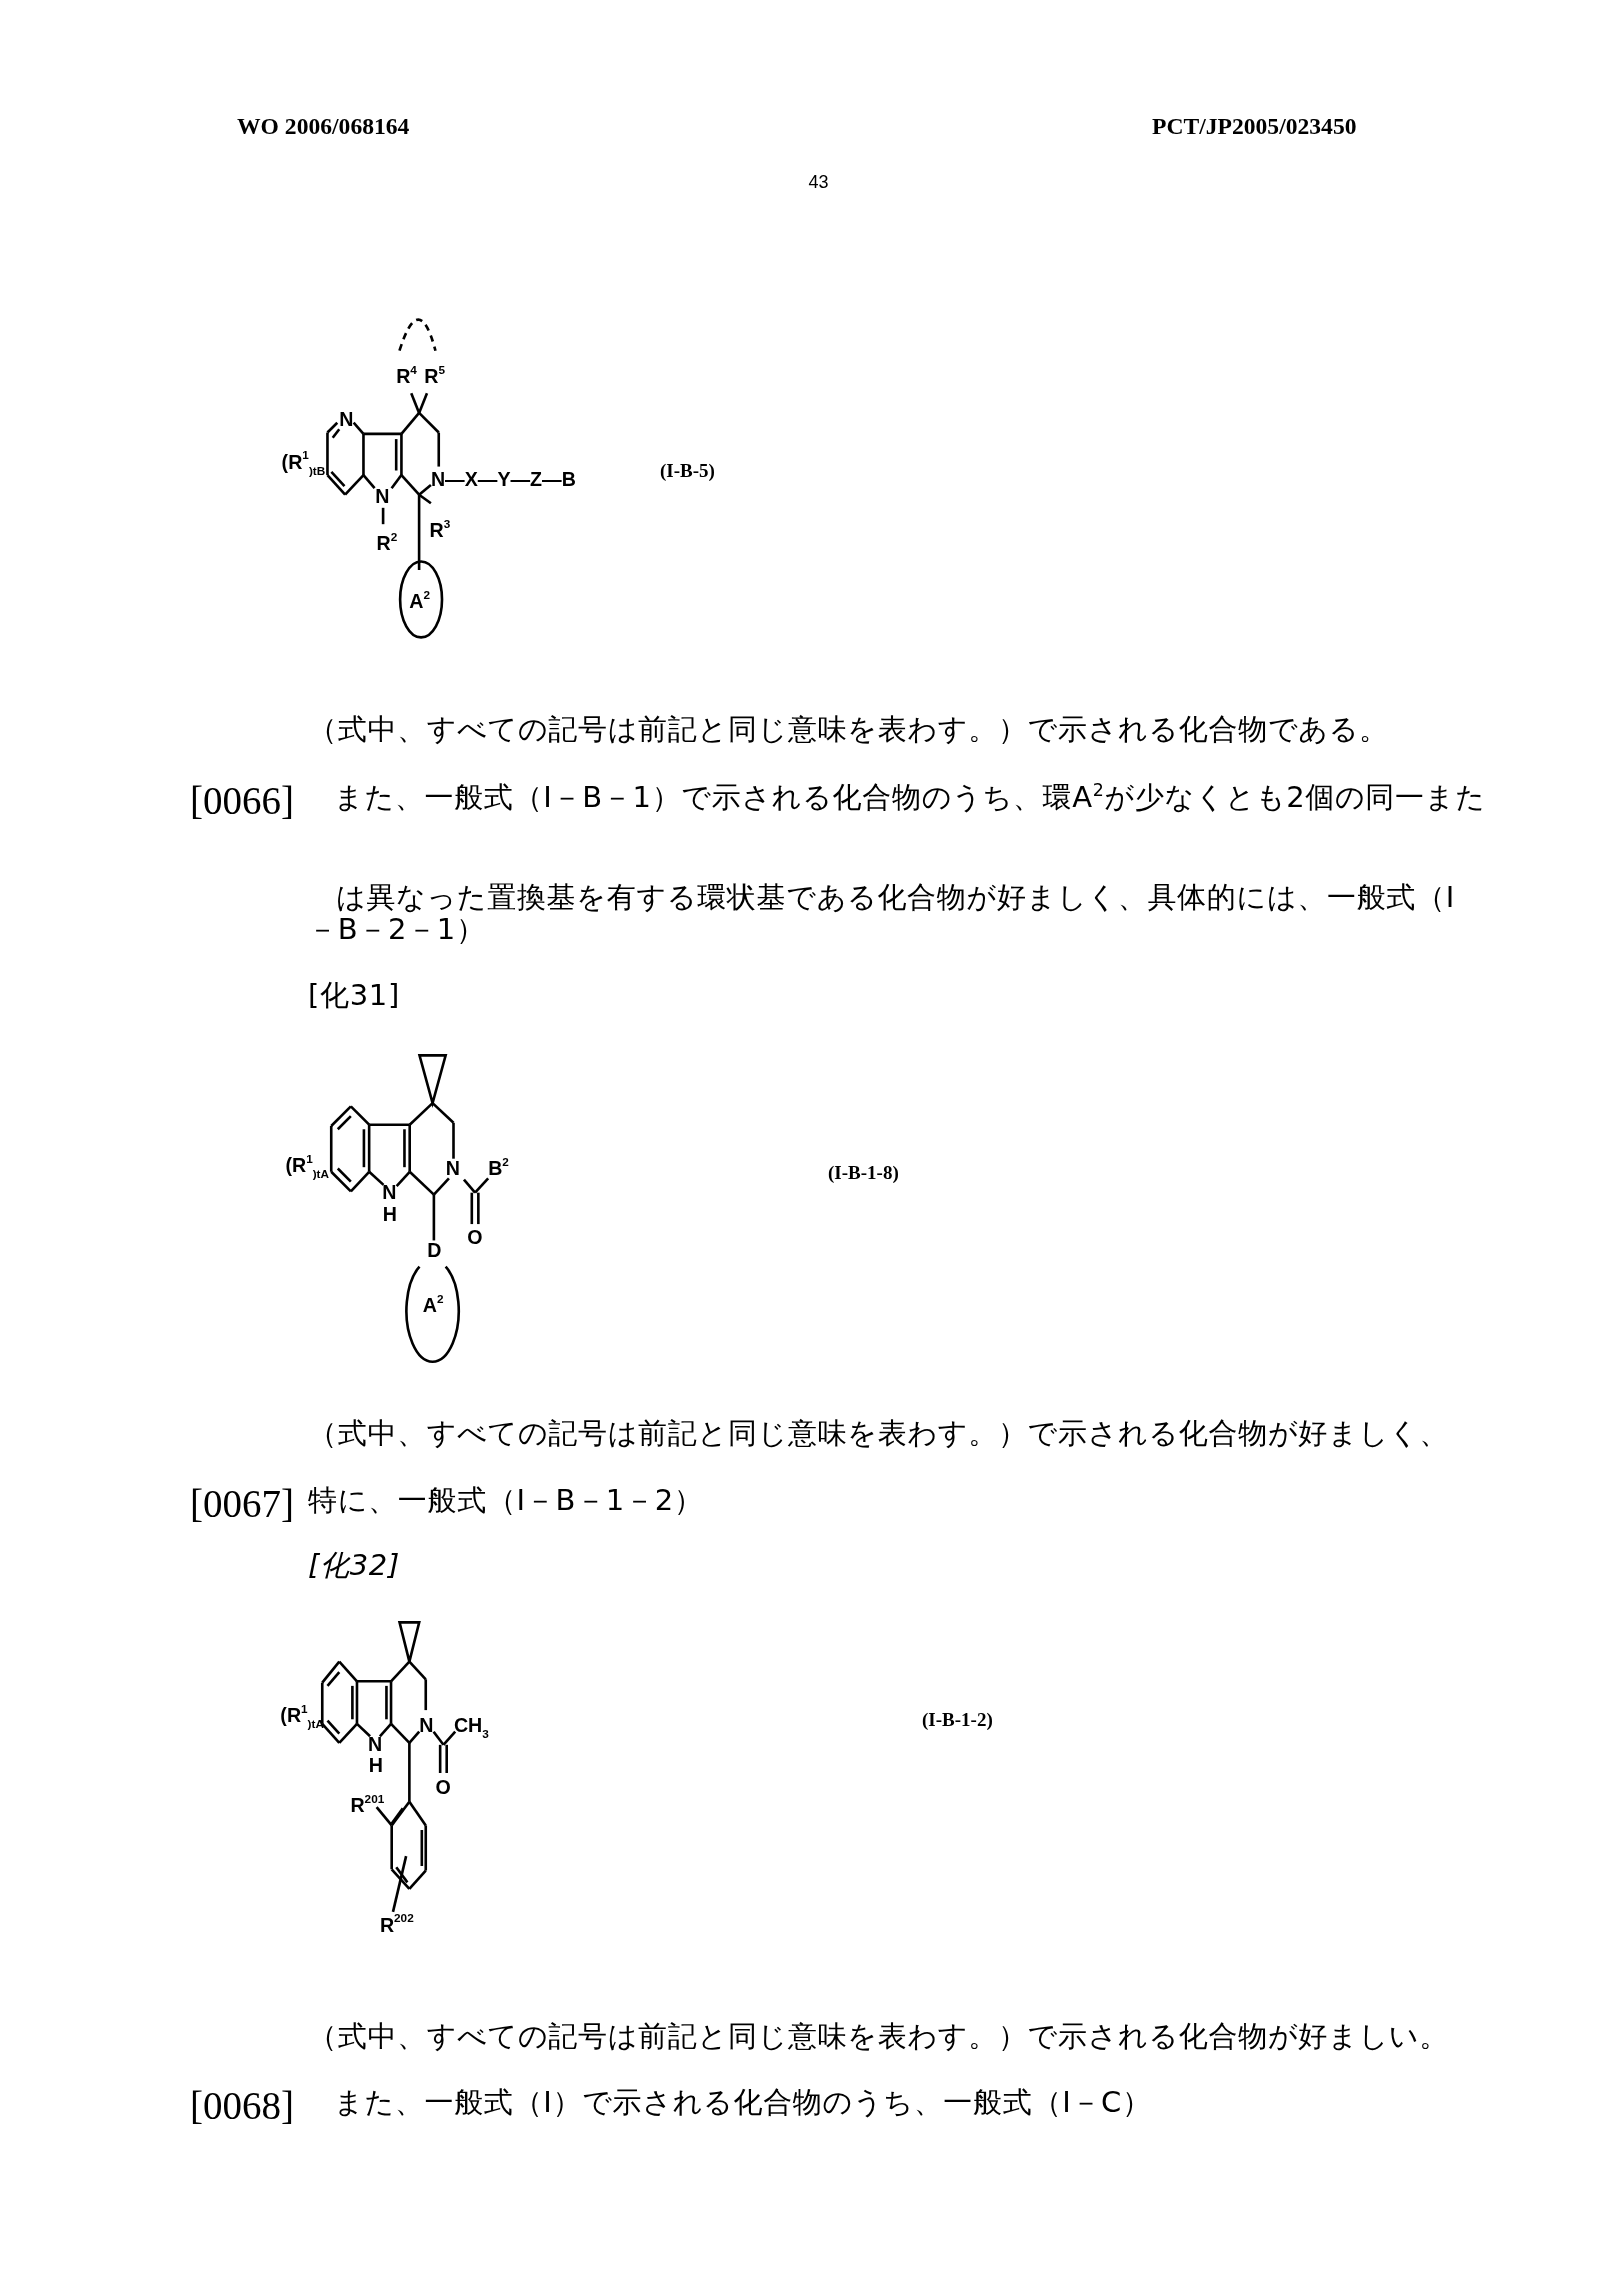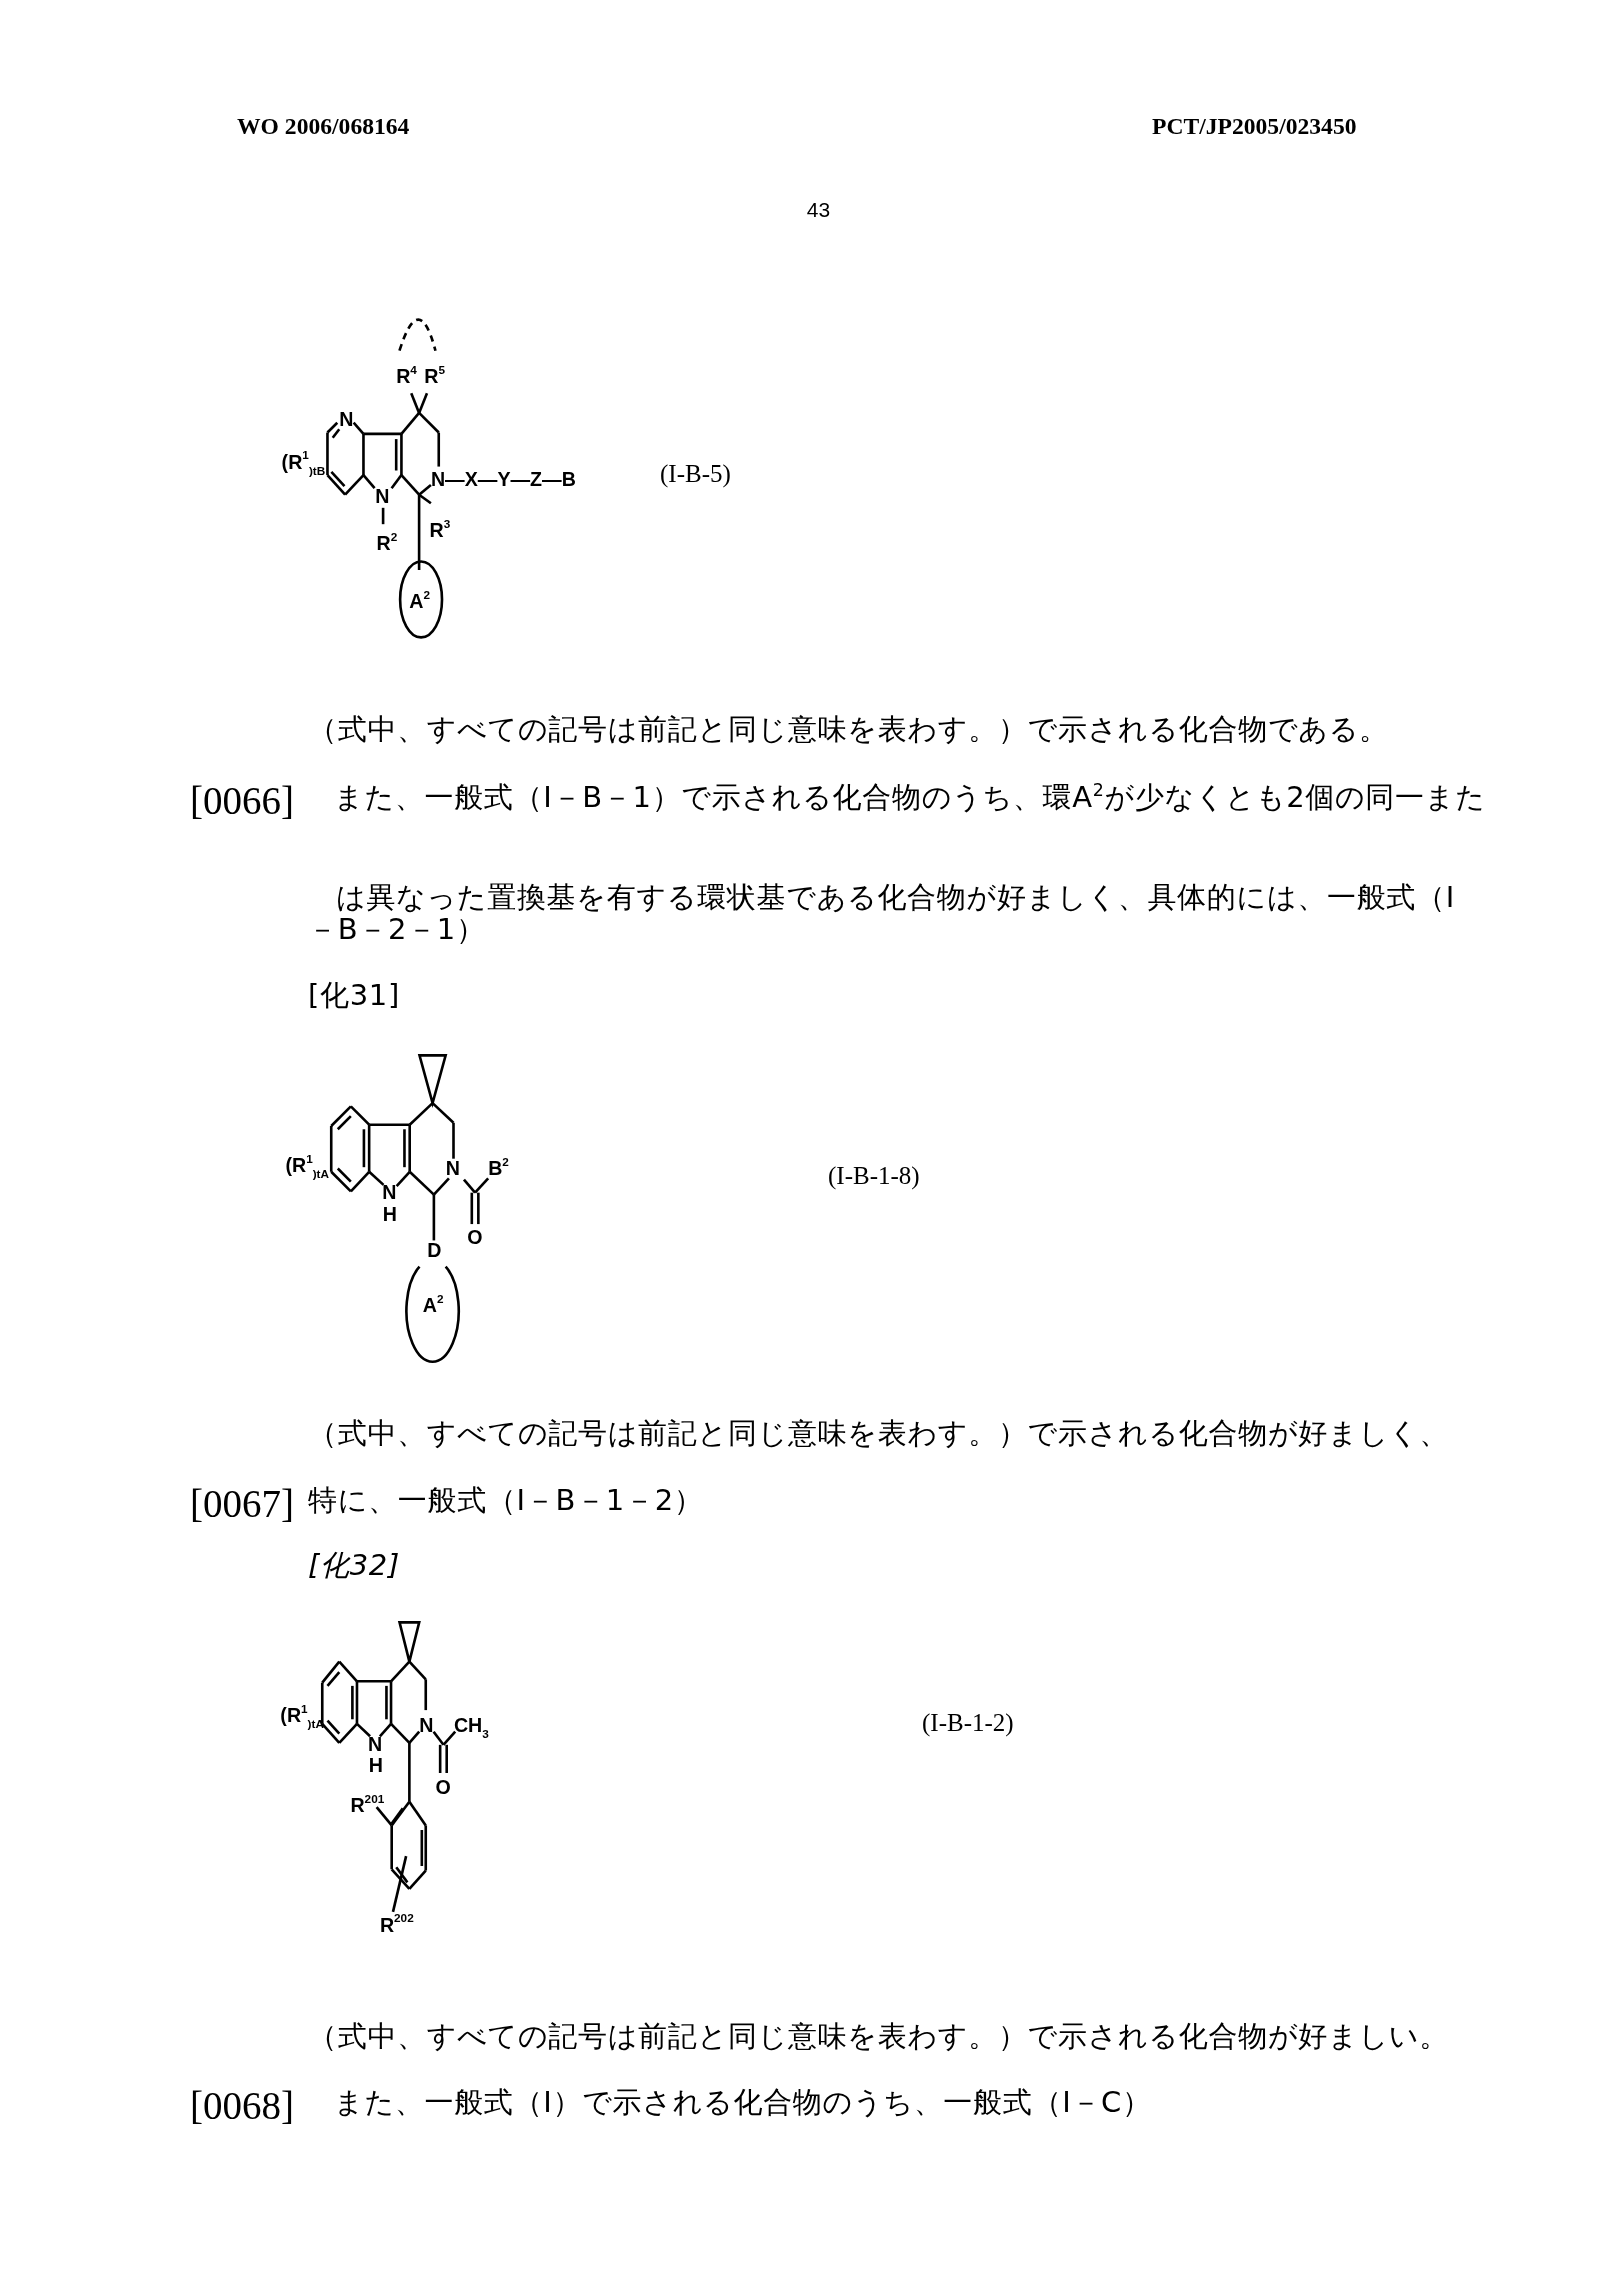--- a/index.html
+++ b/index.html
@@ -1,22 +1,22 @@
 <!DOCTYPE html>
 <html style="font-size:10.5px"><head>
 <meta charset="utf-8">
 <style>
   html, body { margin:0; padding:0; background:#ffffff; }
   body { width:1622px; height:2295px; position:relative; overflow:hidden; color:#000; }
   .abs { position:absolute; }
   .hdr { font-family:"Liberation Serif", serif; font-weight:bold; font-size:23.6px; top:113px; }
-  .pnum { font-family:"Liberation Sans", sans-serif; font-size:21px; top:172px; left:799px; width:39px; text-align:center;margin-top:26px; }
+  .pnum { font-family:"Liberation Sans", sans-serif; font-size:18px; top:172px; left:799px; width:39px; text-align:center; }
   .line { font-family:"DejaVu Sans", sans-serif; font-size:29px; white-space:nowrap; letter-spacing:0.7px; }
   .para { font-family:"Liberation Serif", serif; font-size:39px; }
-  .label { font-family:"Liberation Serif", serif; font-weight:normal; font-size:25px; }
+  .label { font-family:"Liberation Serif", serif; font-weight:bold; font-size:19px; }
   sup { font-size:60%; }
   svg text { font-family:"Liberation Sans", sans-serif; font-weight:bold; }
 </style>
 </head>
 <body>
 
 <div class="abs hdr" style="left:237px;">WO 2006/068164</div>
 <div class="abs hdr" style="left:1152px;">PCT/JP2005/023450</div>
 <div class="abs pnum">43</div>
 

